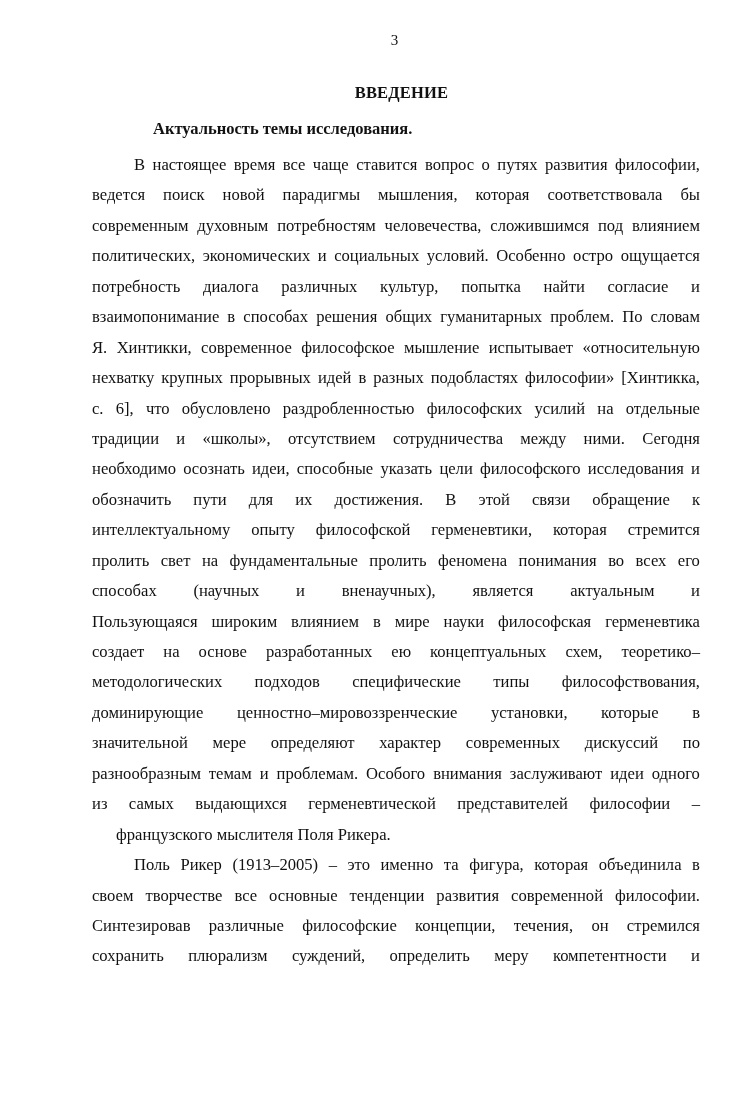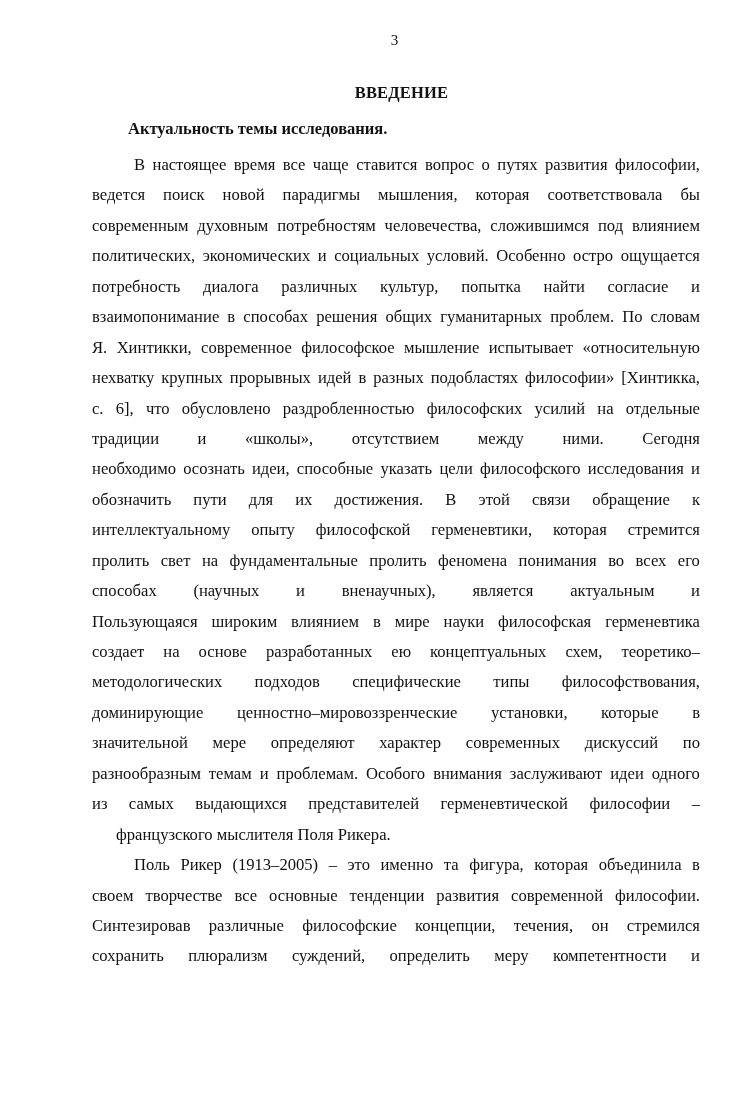--- a/index.html
+++ b/index.html
@@ -2,21 +2,21 @@
 <html><head>
 <meta charset="utf-8">
 <style>
   html, body { margin: 0; padding: 0; background: #ffffff; }
   body { width: 733px; height: 1100px; position: relative; overflow: hidden;
          font-family: "Liberation Serif", "DejaVu Serif", serif; color: #111; }
   .page-number { position: absolute; top: 32px; left: 0; width: 100%; text-align: center;
                  font-size: 15px; left: 28px; }
   .title { position: absolute; top: 73px; left: 0; width: 100%; text-align: center;
            font-weight: bold; font-size: 16.5px; letter-spacing: 0.2px; padding-left: 70px; box-sizing: border-box; margin-top: 10px; }
-  .heading { position: absolute; top: 119px; left: 128px; font-weight: bold; font-size: 16.5px; }
+  .heading { position: absolute; top: 119px; left: 153px; font-weight: bold; font-size: 16.5px; }
   .body { position: absolute; top: 150px; left: 92px; width: 608px; }
   .line { height: 30.45px; line-height: 30.45px; font-size: 16.6px; text-align: justify;
           text-align-last: justify; white-space: nowrap; overflow: visible; }
   .line.last { text-align-last: left; margin-left: 24px; }
   .line.indent { padding-left: 42px; }
   .line span { display: block; }
   .line.j { display: flex; justify-content: space-between; }
 </style>
 </head>
 <body>
@@ -118,20 +118,21 @@
       <span>философских</span>
       <span>усилий</span>
       <span>на</span>
       <span>отдельные</span>
     </div>
     <div class="line j">
       <span>традиции</span>
       <span>и</span>
       <span>«школы»,</span>
       <span>отсутствием</span>
+      <span>сотрудничества</span>
       <span>между</span>
       <span>ними.</span>
       <span>Сегодня</span>
     </div>
     <div class="line j">
       <span>необходимо</span>
       <span>осознать</span>
       <span>идеи,</span>
       <span>способные</span>
       <span>указать</span>
@@ -232,22 +233,22 @@
       <span>Особого</span>
       <span>внимания</span>
       <span>заслуживают</span>
       <span>идеи</span>
       <span>одного</span>
     </div>
     <div class="line j">
       <span>из</span>
       <span>самых</span>
       <span>выдающихся</span>
+      <span>герменевтической</span>
       <span>представителей</span>
-      <span>герменевтической</span>
       <span>философии</span>
       <span>–</span>
     </div>
     <div class="line last">французского мыслителя Поля Рикера.</div>
     <div class="line indent j">
       <span>Поль</span>
       <span>Рикер</span>
       <span>(1913–2005)</span>
       <span>–</span>
       <span>это</span>

